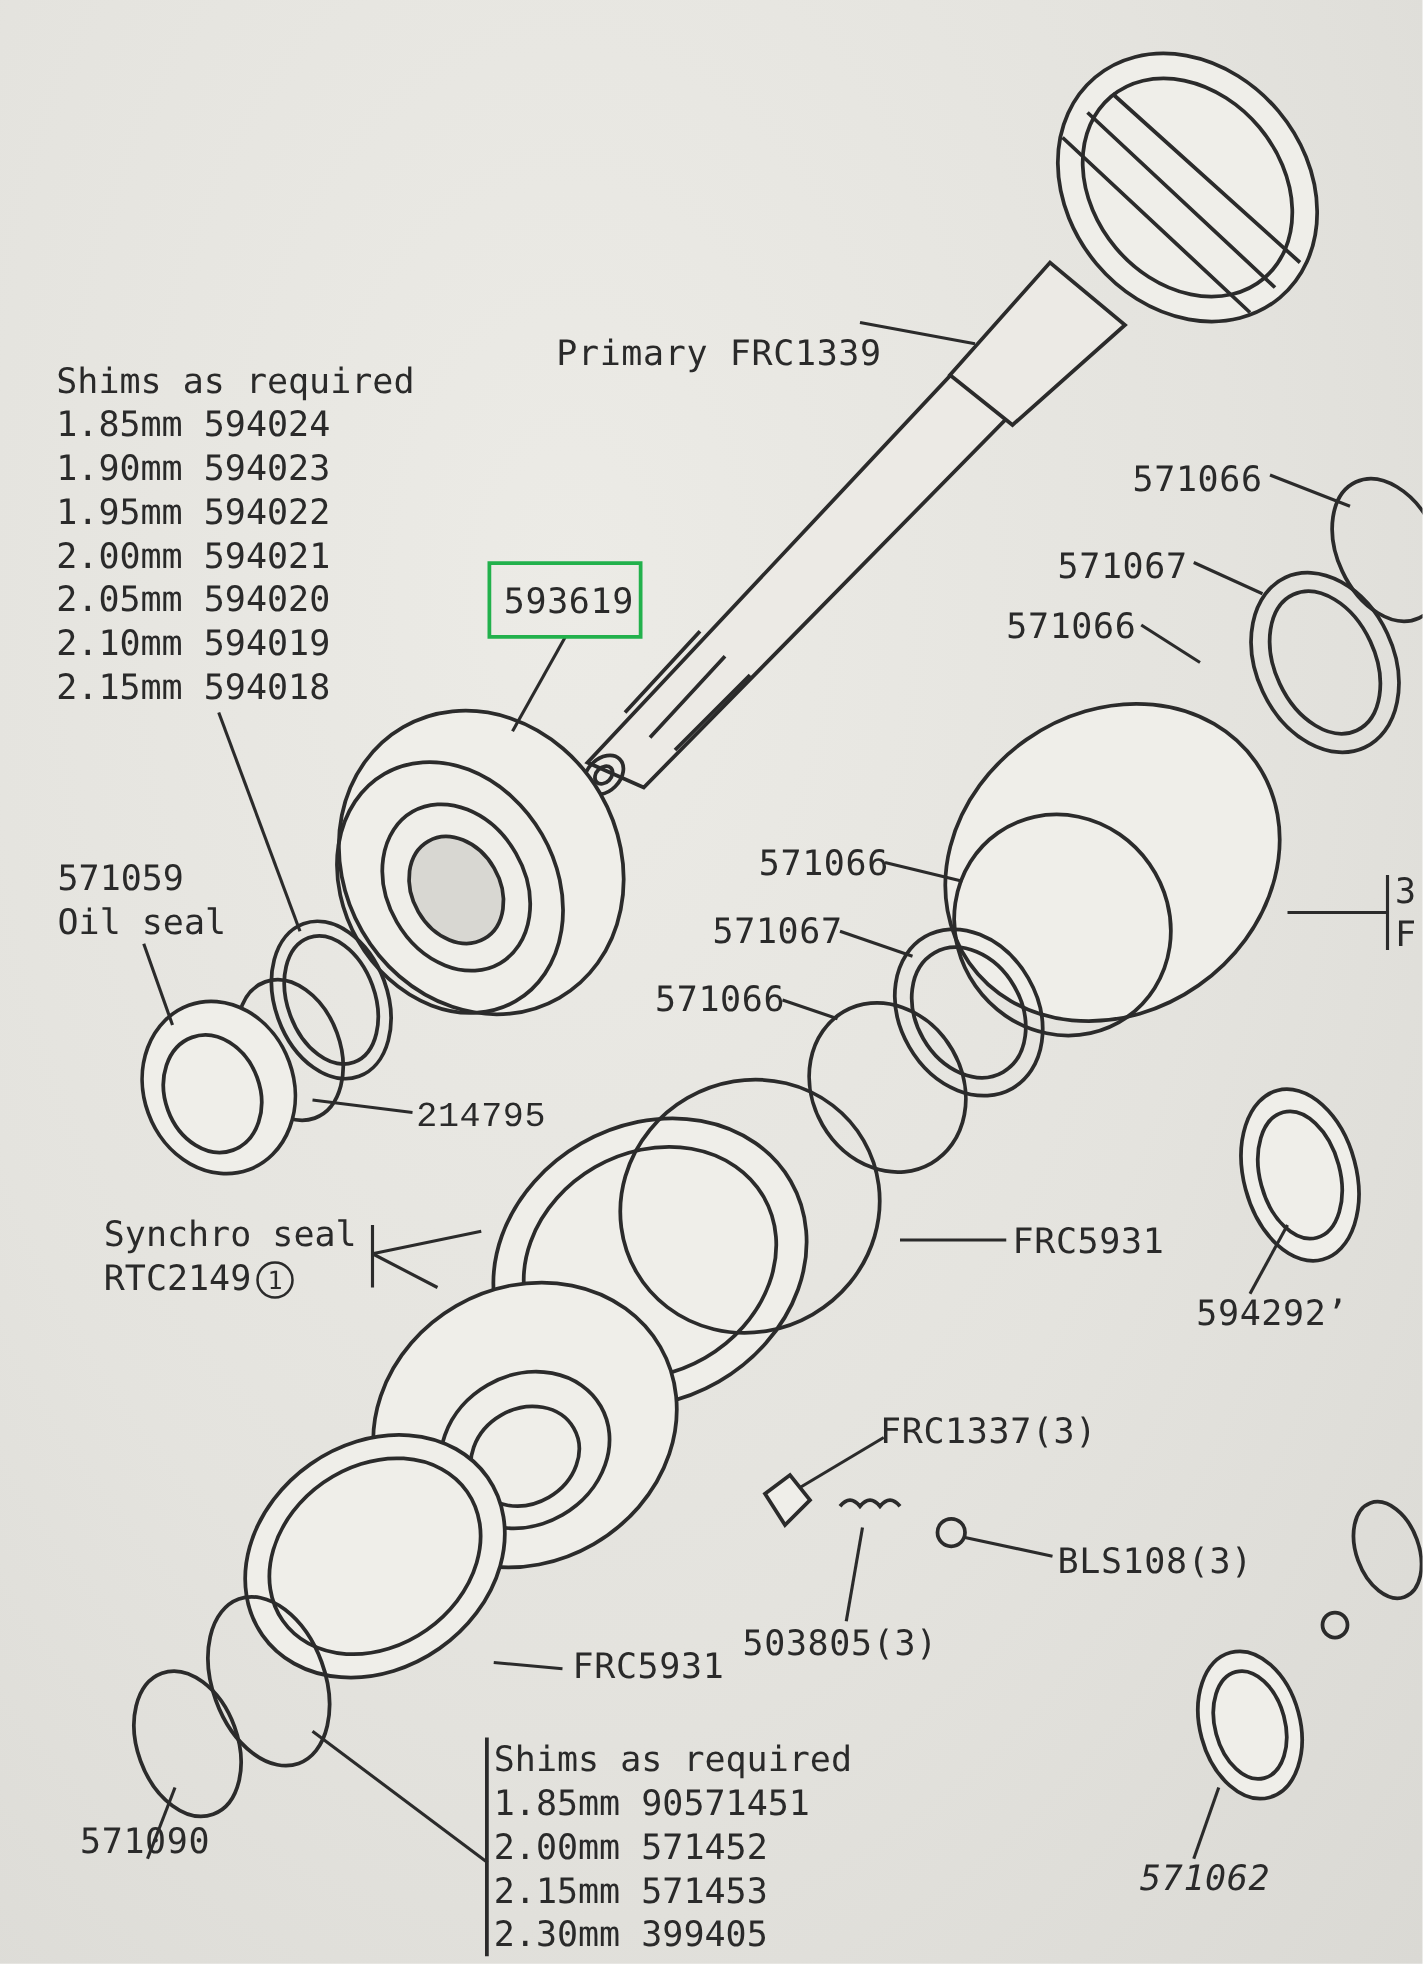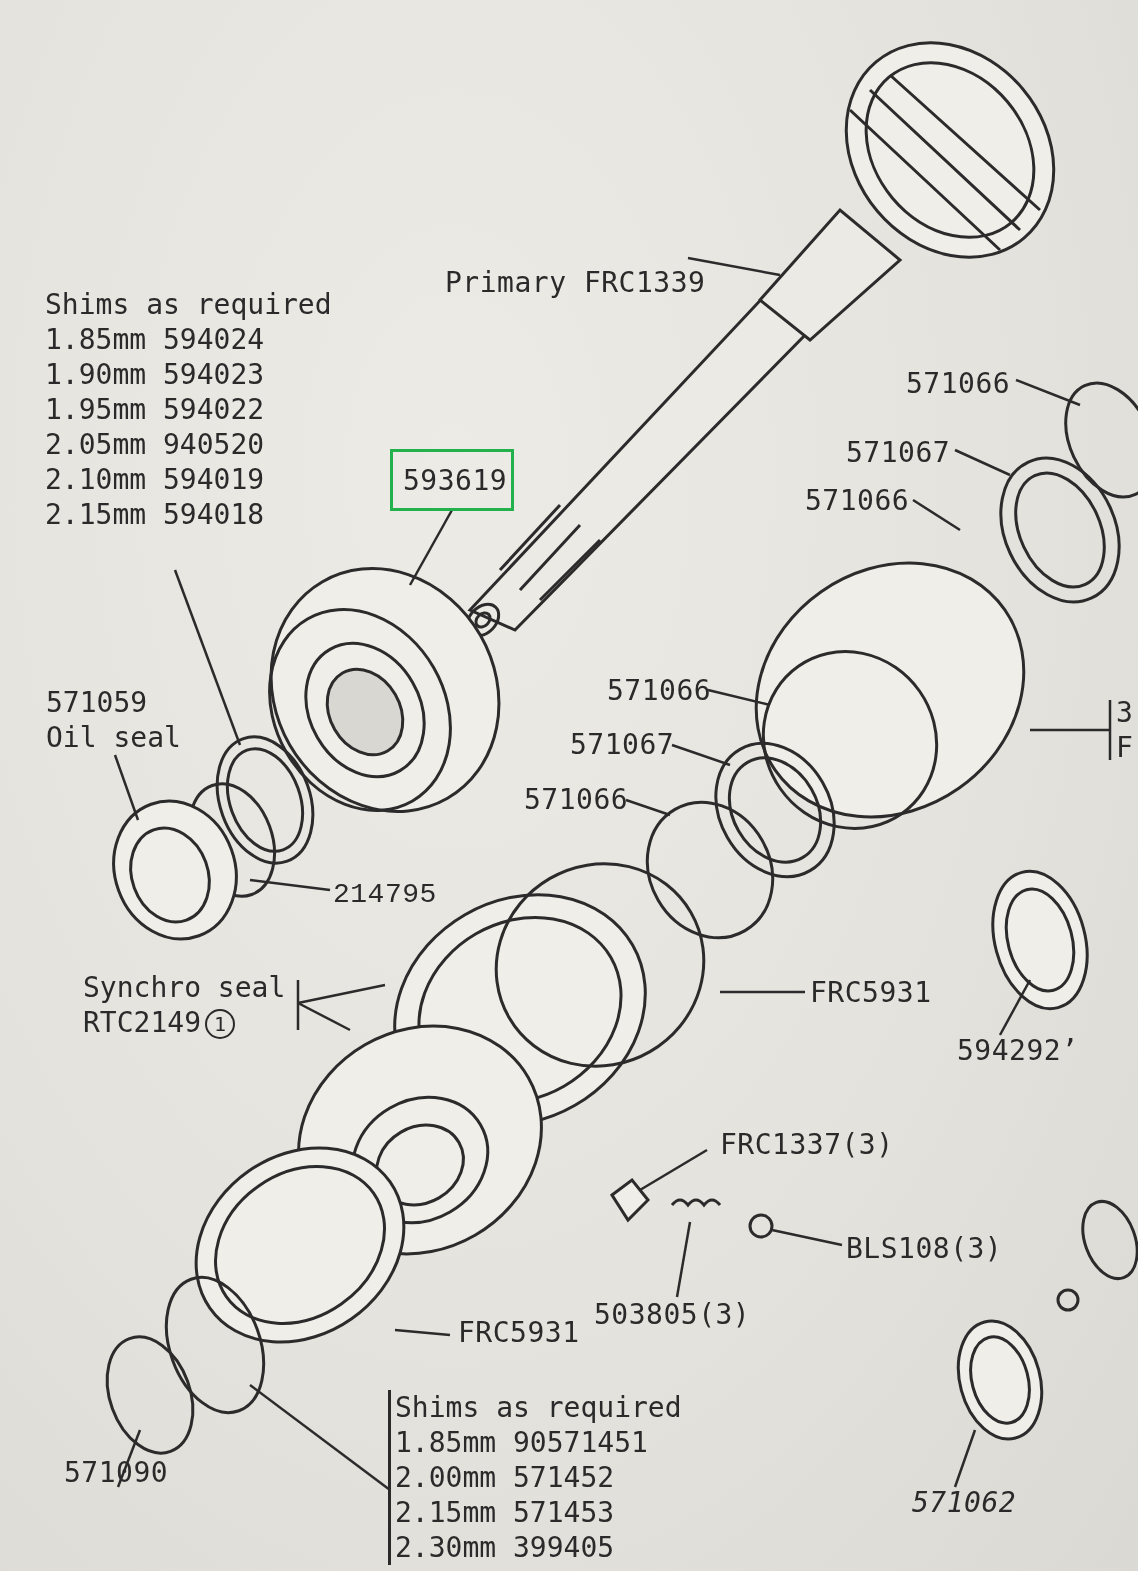--- a/index.html
+++ b/index.html
@@ -115,21 +115,22 @@
 <div class="lbl" style="left:445px;top:250px;margin-top:16px;">
   <span>Primary</span>
   <span>FRC1339</span>
 </div>
 
 <div class="block" style="left:45px;top:287px;">
   <div>Shims as required</div>
   <div><span>1.85mm</span> <span>594024</span></div>
   <div><span>1.90mm</span> <span>594023</span></div>
   <div><span>1.95mm</span> <span>594022</span></div>
-  <div><span>2.05mm</span> <span>940520</span></div>
+  <div><span>2.00mm</span> <span>594021</span></div>
+  <div><span>2.05mm</span> <span>594020</span></div>
   <div><span>2.10mm</span> <span>594019</span></div>
   <div><span>2.15mm</span> <span>594018</span></div>
 </div>
 
 <div class="lbl" style="left:403px;top:464px;">593619</div>
 
 <div class="block" style="left:46px;top:685px;">
   <div>571059</div>
   <div>Oil seal</div>
 </div>
@@ -149,21 +150,21 @@
 <div class="lbl" style="left:524px;top:783px;">571066</div>
 
 <div class="block" style="left:1116px;top:695px;">
   <div>3</div>
   <div>F</div>
 </div>
 
 <div class="lbl" style="left:810px;top:976px;">FRC5931</div>
 <div class="lbl" style="left:957px;top:1034px;"><span>594292</span><span>’</span></div>
 
-<div class="lbl" style="left:720px;top:1128px;">FRC1337(3)</div>
+<div class="lbl" style="left:704px;top:1128px;">FRC1337(3)</div>
 <div class="lbl" style="left:846px;top:1232px;">BLS108(3)</div>
 <div class="lbl" style="left:594px;top:1298px;">503805(3)</div>
 <div class="lbl" style="left:458px;top:1316px;">FRC5931</div>
 
 <div class="block bar-left" style="left:388px;top:1390px;">
   <div>Shims as required</div>
   <div><span>1.85mm</span> <span>90571451</span></div>
   <div><span>2.00mm</span> <span>571452</span></div>
   <div><span>2.15mm</span> <span>571453</span></div>
   <div><span>2.30mm</span> <span>399405</span></div>

